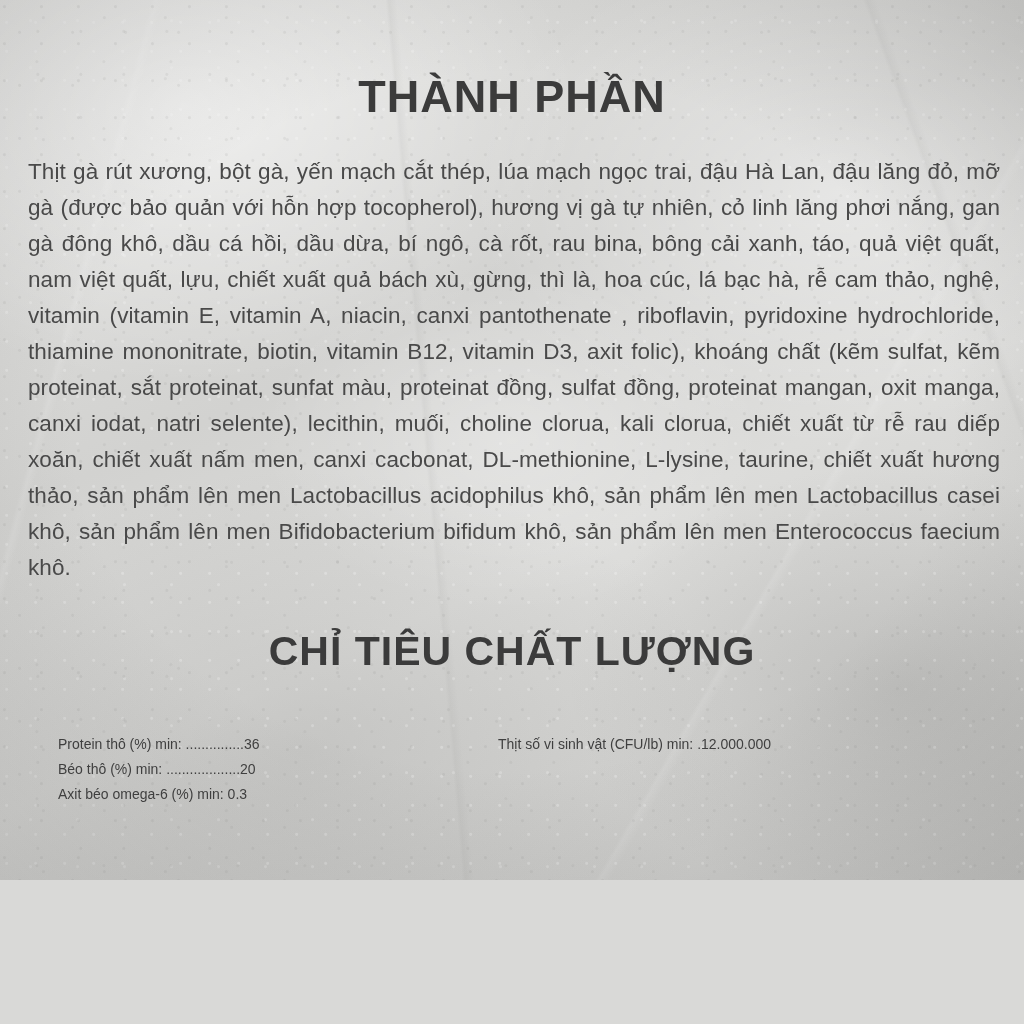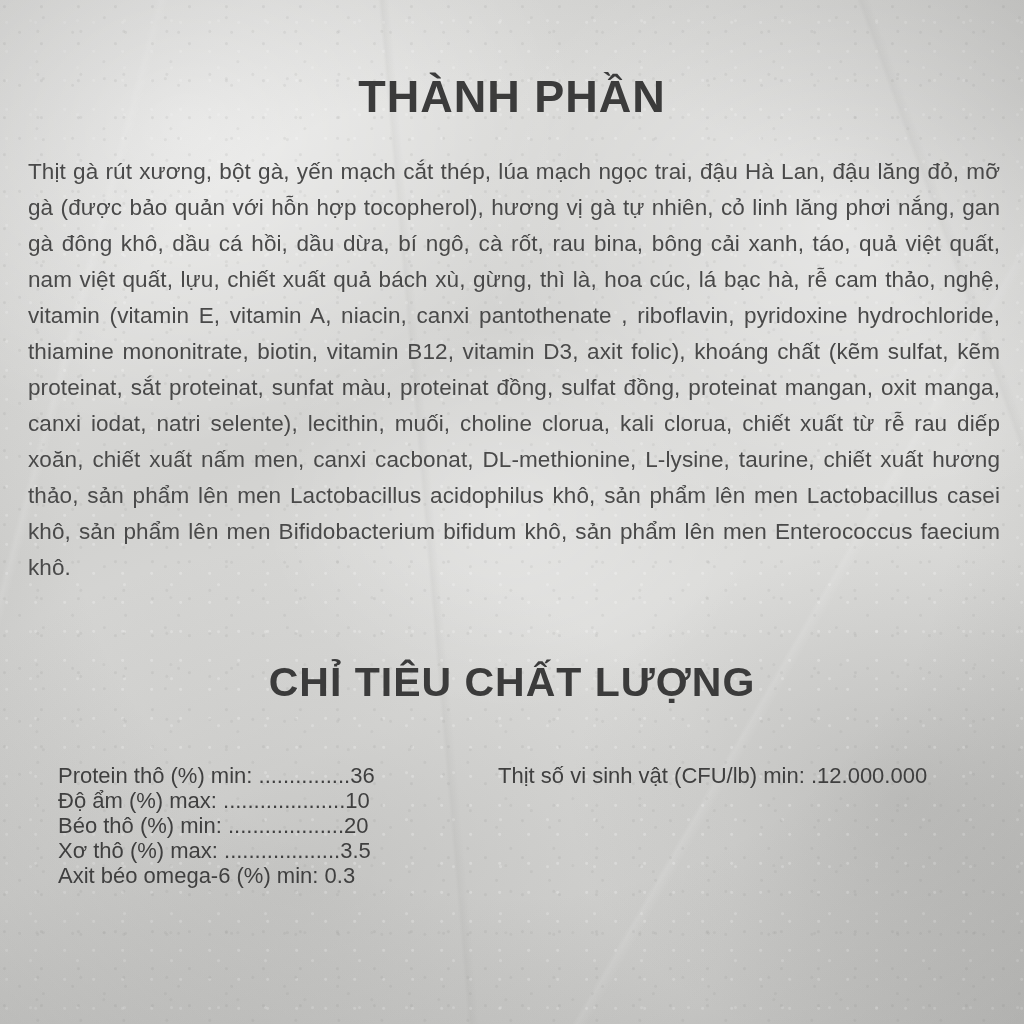--- a/index.html
+++ b/index.html
@@ -11,21 +11,21 @@
     height: 1024px;
     overflow: hidden;
     font-family: "Liberation Sans", sans-serif;
     background: #d9d9d7;
   }
 
   
   .page {
     position: relative;
     width: 1024px;
-    height: 1024px;
+    height: 880px;
     box-sizing: border-box;
     background-color: #d7d7d5;
     background-image:
       radial-gradient(ellipse 55% 45% at 18% 12%, rgba(255,255,255,0.55), rgba(255,255,255,0) 70%),
       radial-gradient(ellipse 50% 40% at 82% 22%, rgba(255,255,255,0.42), rgba(255,255,255,0) 72%),
       radial-gradient(ellipse 60% 45% at 30% 85%, rgba(150,150,148,0.30), rgba(255,255,255,0) 70%),
       radial-gradient(ellipse 45% 35% at 88% 78%, rgba(140,140,138,0.28), rgba(255,255,255,0) 72%),
       radial-gradient(ellipse 35% 28% at 50% 50%, rgba(255,255,255,0.30), rgba(255,255,255,0) 70%),
       linear-gradient(155deg, #e3e3e1 0%, #d2d2d0 38%, #dcdcda 60%, #c9c9c7 100%);
     overflow: hidden;
@@ -80,21 +80,21 @@
     font-weight: bold;
     letter-spacing: 1px;
   }
   #ingredients-title {
     font-size: 45px;
     padding-top: 42px;
     line-height: 1.1;
   }
   #analysis-title {
     font-size: 41px;
-    margin-top: 74px;
+    margin-top: 43px;
     line-height: 1.1;
   }
 
   
   .ingredients-body {
     margin: 32px 24px 0 28px;
     color: #494949;
     font-size: 22.5px;
     line-height: 36px;
     text-align: justify;
@@ -102,21 +102,21 @@
     letter-spacing: .1px;
   }
 
   
   .analysis {
     display: flex;
     align-items: flex-start;
     margin-top: 58px;
     padding: 0 52px 0 58px;
     color: #3f3f3f;
-    font-size: 22px;
+    font-size: 14px;
     line-height: 25px;
   }
   .analysis-left {
     width: 430px;
     flex: 0 0 auto;
   }
   .analysis-right {
     flex: 1 1 auto;
     padding-top: 0px;
     padding-left: 10px;
@@ -137,23 +137,21 @@
 
     <h1 id="ingredients-title" class="heading">THÀNH PHẦN</h1>
 
     <p class="ingredients-body">Thịt gà rút xương, bột gà, yến mạch cắt thép, lúa mạch ngọc trai, đậu Hà Lan, đậu lăng đỏ, mỡ gà (được bảo quản với hỗn hợp tocopherol), hương vị gà tự nhiên, cỏ linh lăng phơi nắng, gan gà đông khô, dầu cá hồi, dầu dừa, bí ngô, cà rốt, rau bina, bông cải xanh, táo, quả việt quất, nam việt quất, lựu, chiết xuất quả bách xù, gừng, thì là, hoa cúc, lá bạc hà, rễ cam thảo, nghệ, vitamin (vitamin E, vitamin A, niacin, canxi pantothenate , riboflavin, pyridoxine hydrochloride, thiamine mononitrate, biotin, vitamin B12, vitamin D3, axit folic), khoáng chất (kẽm sulfat, kẽm proteinat, sắt proteinat, sunfat màu, proteinat đồng, sulfat đồng, proteinat mangan, oxit manga, canxi iodat, natri selente), lecithin, muối, choline clorua, kali clorua, chiết xuất từ rễ rau diếp xoăn, chiết xuất nấm men, canxi cacbonat, DL-methionine, L-lysine, taurine, chiết xuất hương thảo, sản phẩm lên men Lactobacillus acidophilus khô, sản phẩm lên men Lactobacillus casei khô, sản phẩm lên men Bifidobacterium bifidum khô, sản phẩm lên men Enterococcus faecium khô.</p>
 
     <h2 id="analysis-title" class="heading">CHỈ TIÊU CHẤT LƯỢNG</h2>
 
     <div class="analysis">
       <div class="analysis-left">
         <div class="analysis-row">Protein thô (%) min: ...............36</div>
-        <div class="analysis-row">Độ ẩm (%) max: ....................10</div>
         <div class="analysis-row">Béo thô (%) min: ...................20</div>
-        <div class="analysis-row">Xơ thô (%) max: ...................3.5</div>
         <div class="analysis-row">Axit béo omega-6 (%) min: 0.3</div>
       </div>
       <div class="analysis-right">
         <div class="analysis-row">Thịt số vi sinh vật (CFU/lb) min: .12.000.000</div>
       </div>
     </div>
 
   </div>
 </div>
 

